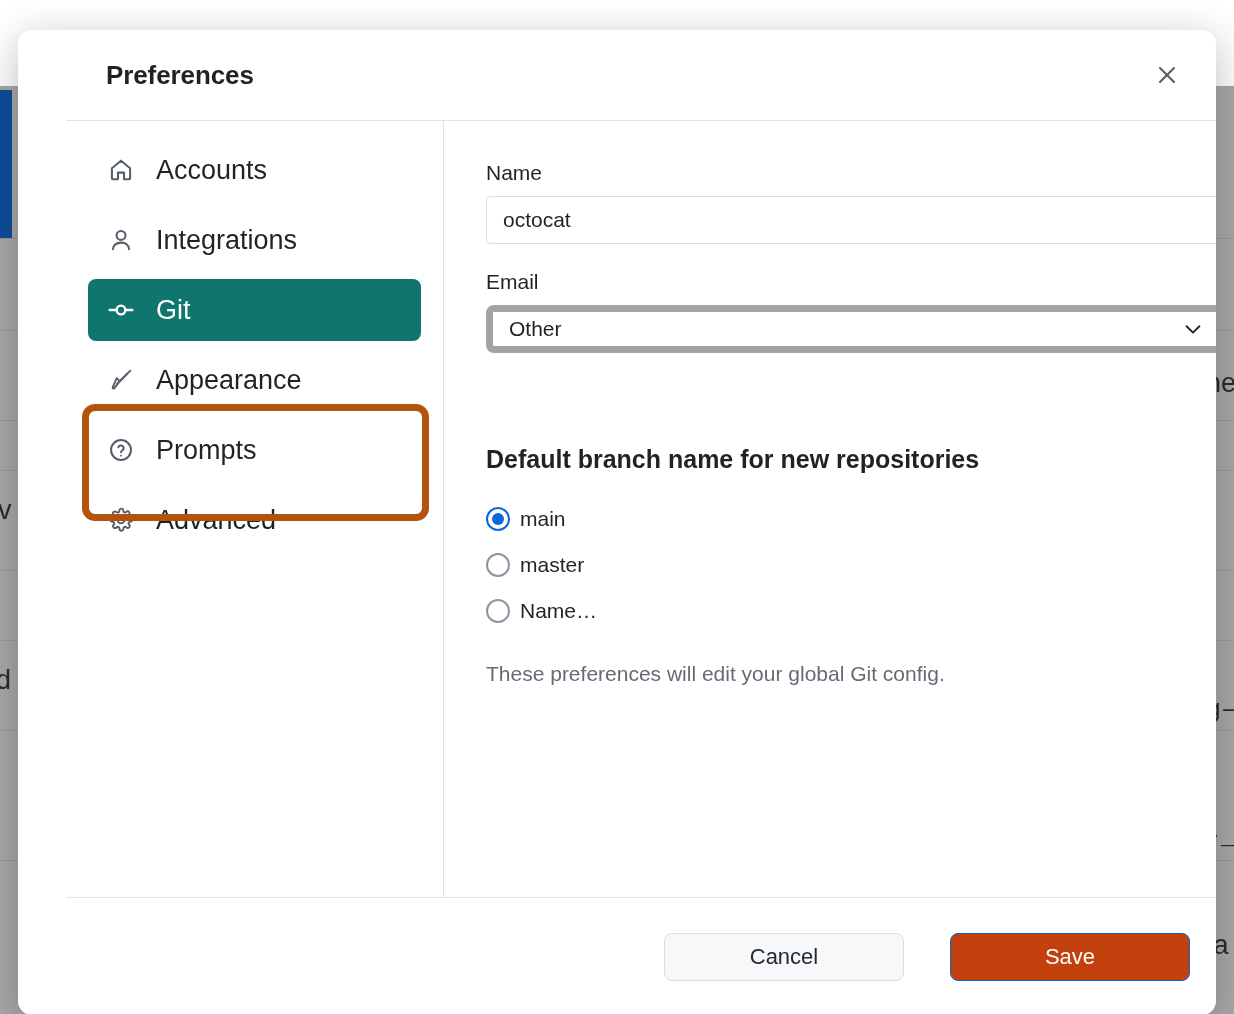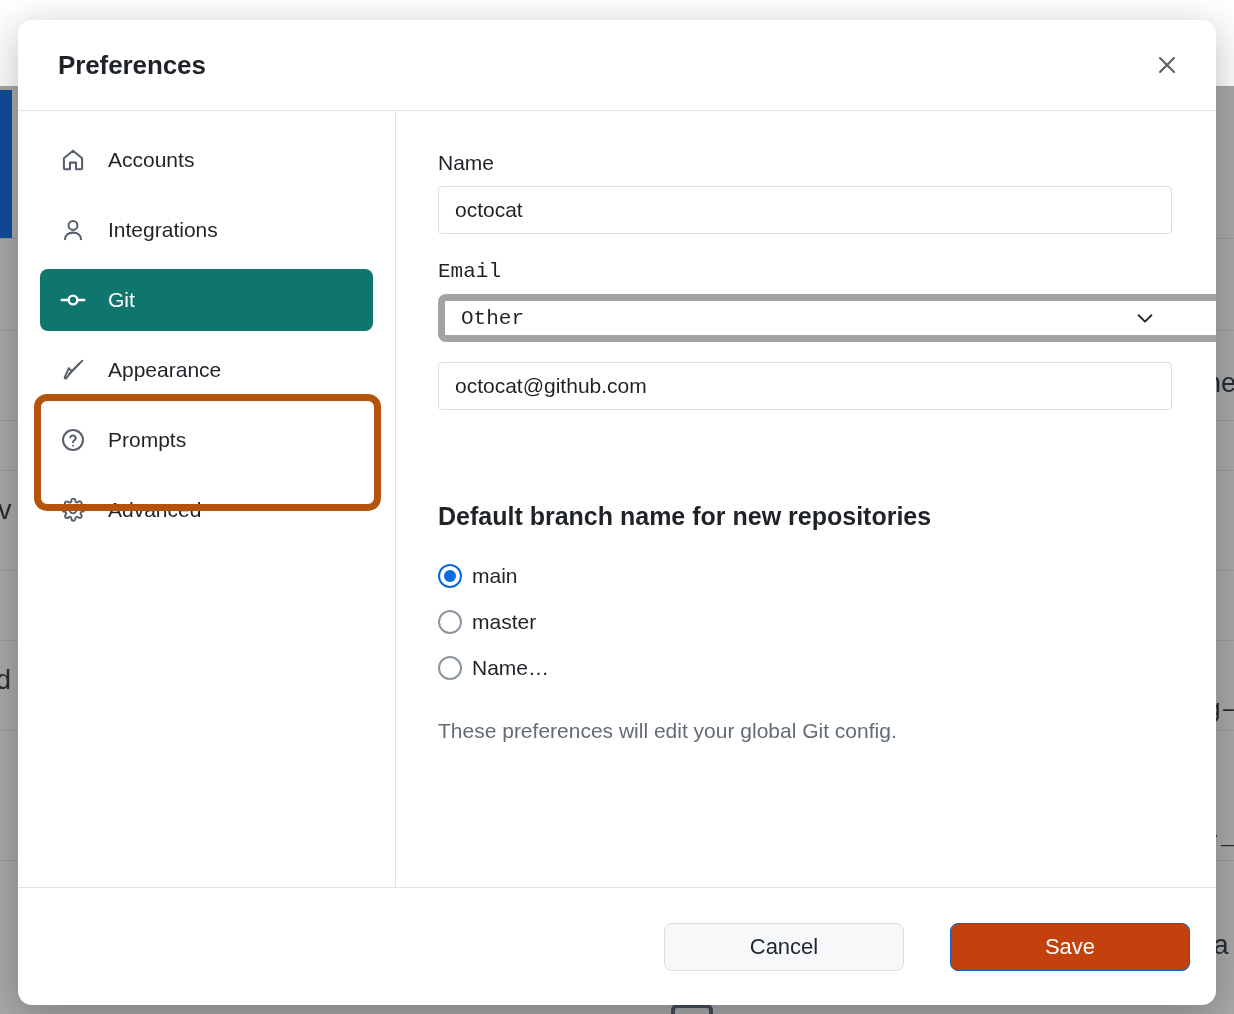--- a/index.html
+++ b/index.html
@@ -55,29 +55,30 @@
   }
   .bg-panel-white {
     position: absolute;
     background: #ffffff;
   }
 
   
   #dialog {
     position: absolute;
     left: 18px;
-    top: 20px;
+    top: 30px;
     width: 1198px;
     height: 985px;
     background: #ffffff;
     border-radius: 14px;
     box-shadow: 0 10px 42px rgba(27,31,36,.30);
     display: flex;
     flex-direction: column;
     overflow: hidden;
+    padding-left: 48px;
   }
 
   
   #dialog-header {
     height: 91px;
     flex: 0 0 91px;
     display: flex;
     align-items: center;
     justify-content: space-between;
     padding: 0 26px 0 40px;
@@ -119,21 +120,21 @@
   }
   .nav-item {
     height: 62px;
     display: flex;
     align-items: center;
     gap: 20px;
     padding: 0 18px;
     border-radius: 8px;
     cursor: pointer;
     color: #1f2328;
-    font-size: 21px;
+    font-size: 27px;
     margin-bottom: 8px;
     background: transparent;
     border: none;
     width: 100%;
     text-align: left;
     font-family: "Liberation Sans", sans-serif;
   }
   .nav-item .nav-icon {
     width: 30px;
     height: 30px;
@@ -407,37 +408,34 @@
       <div id="git-focus-ring"></div>
     </nav>
 
     <div id="content">
 
       <div class="field-block">
         <div class="field-label">Name</div>
         <input class="text-input" type="text" value="octocat" style="">
       </div>
 
-      <div class="field-block" style="margin-bottom:20px;font-family:Liberation Mono, monospace;">
+      <div class="field-block" style="margin-bottom:14px;">
         <div class="field-label">Email</div>
         <div class="select-wrap">
           <div class="select-box">
             <span>Other</span>
           </div>
           <span class="select-chevron">
             <svg width="22" height="22" viewBox="0 0 24 24" fill="none" stroke="currentColor" stroke-width="2.1" stroke-linecap="round" stroke-linejoin="round">
               <polyline points="5,9 12,16 19,9"></polyline>
             </svg>
           </span>
         </div>
       </div>
 
-      <div class="field-block">
-        <input class="text-input" type="text" value="octocat@github.com" style="">
-      </div>
 
       <div id="section-heading">Default branch name for new repositories</div>
 
       <div>
         <div class="radio-row checked">
           <span class="radio-dot"></span>
           <span class="radio-label">main</span>
         </div>
         <div class="radio-row">
           <span class="radio-dot"></span>

